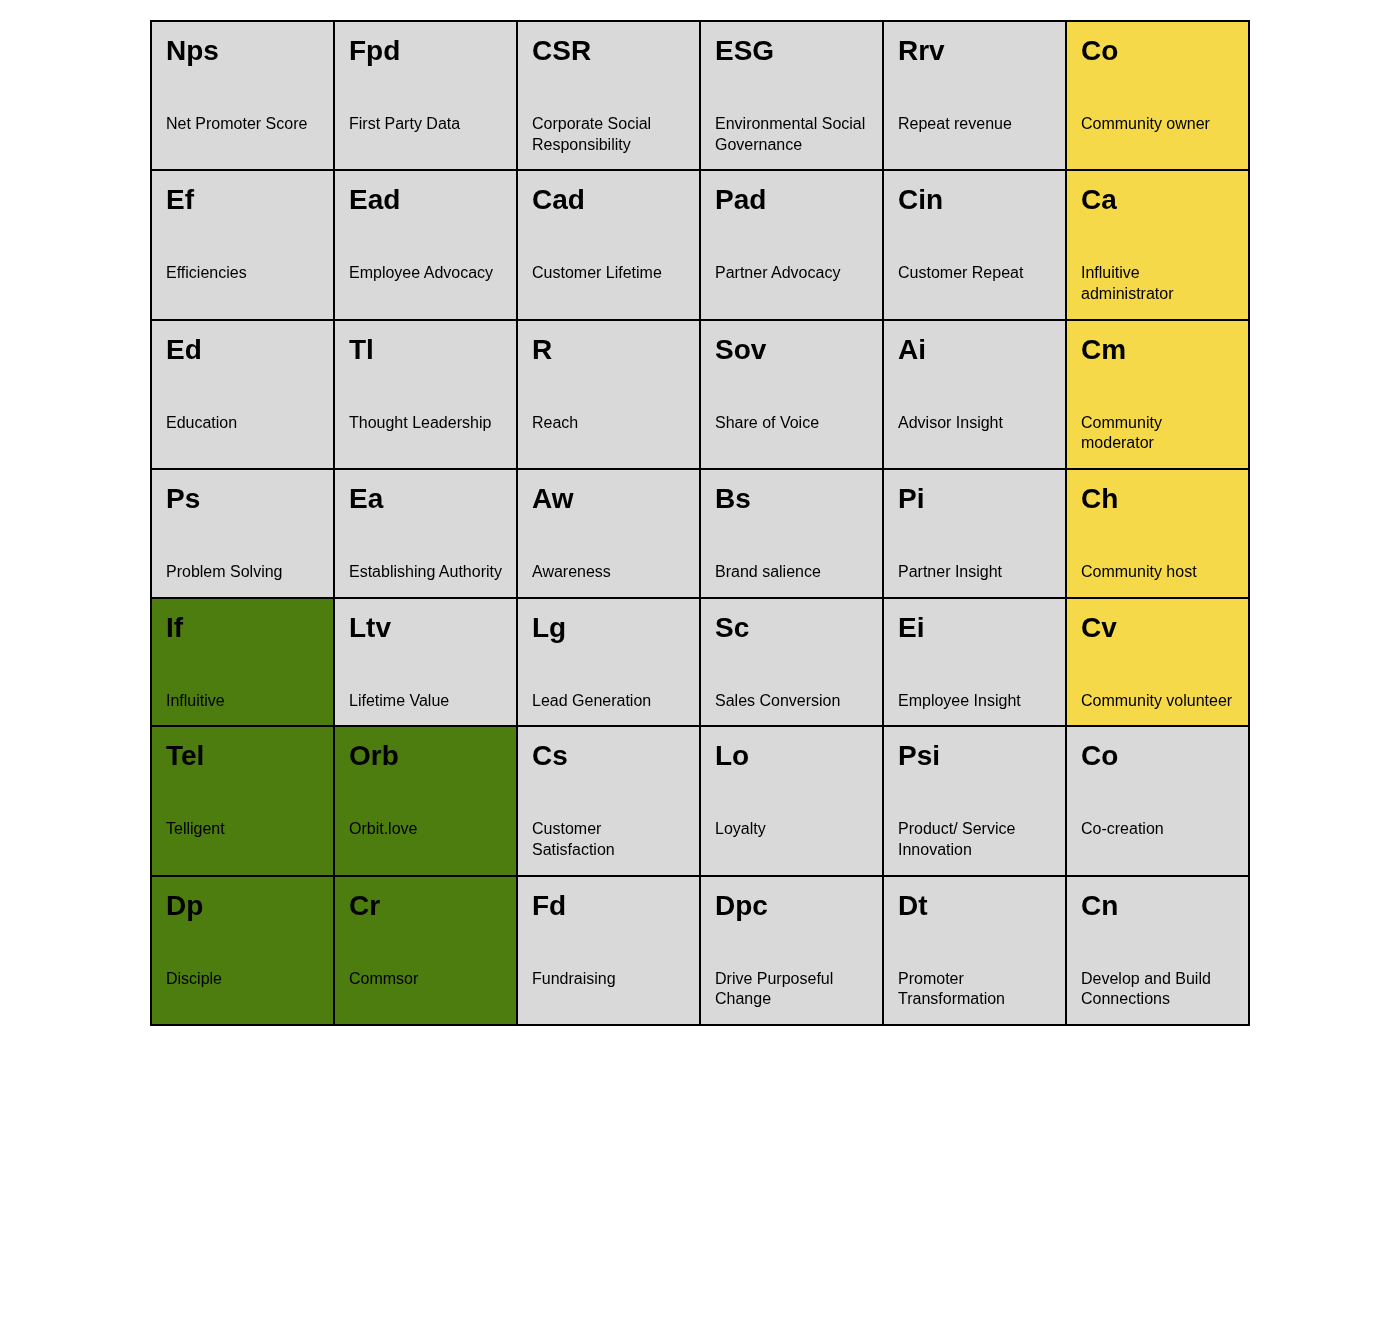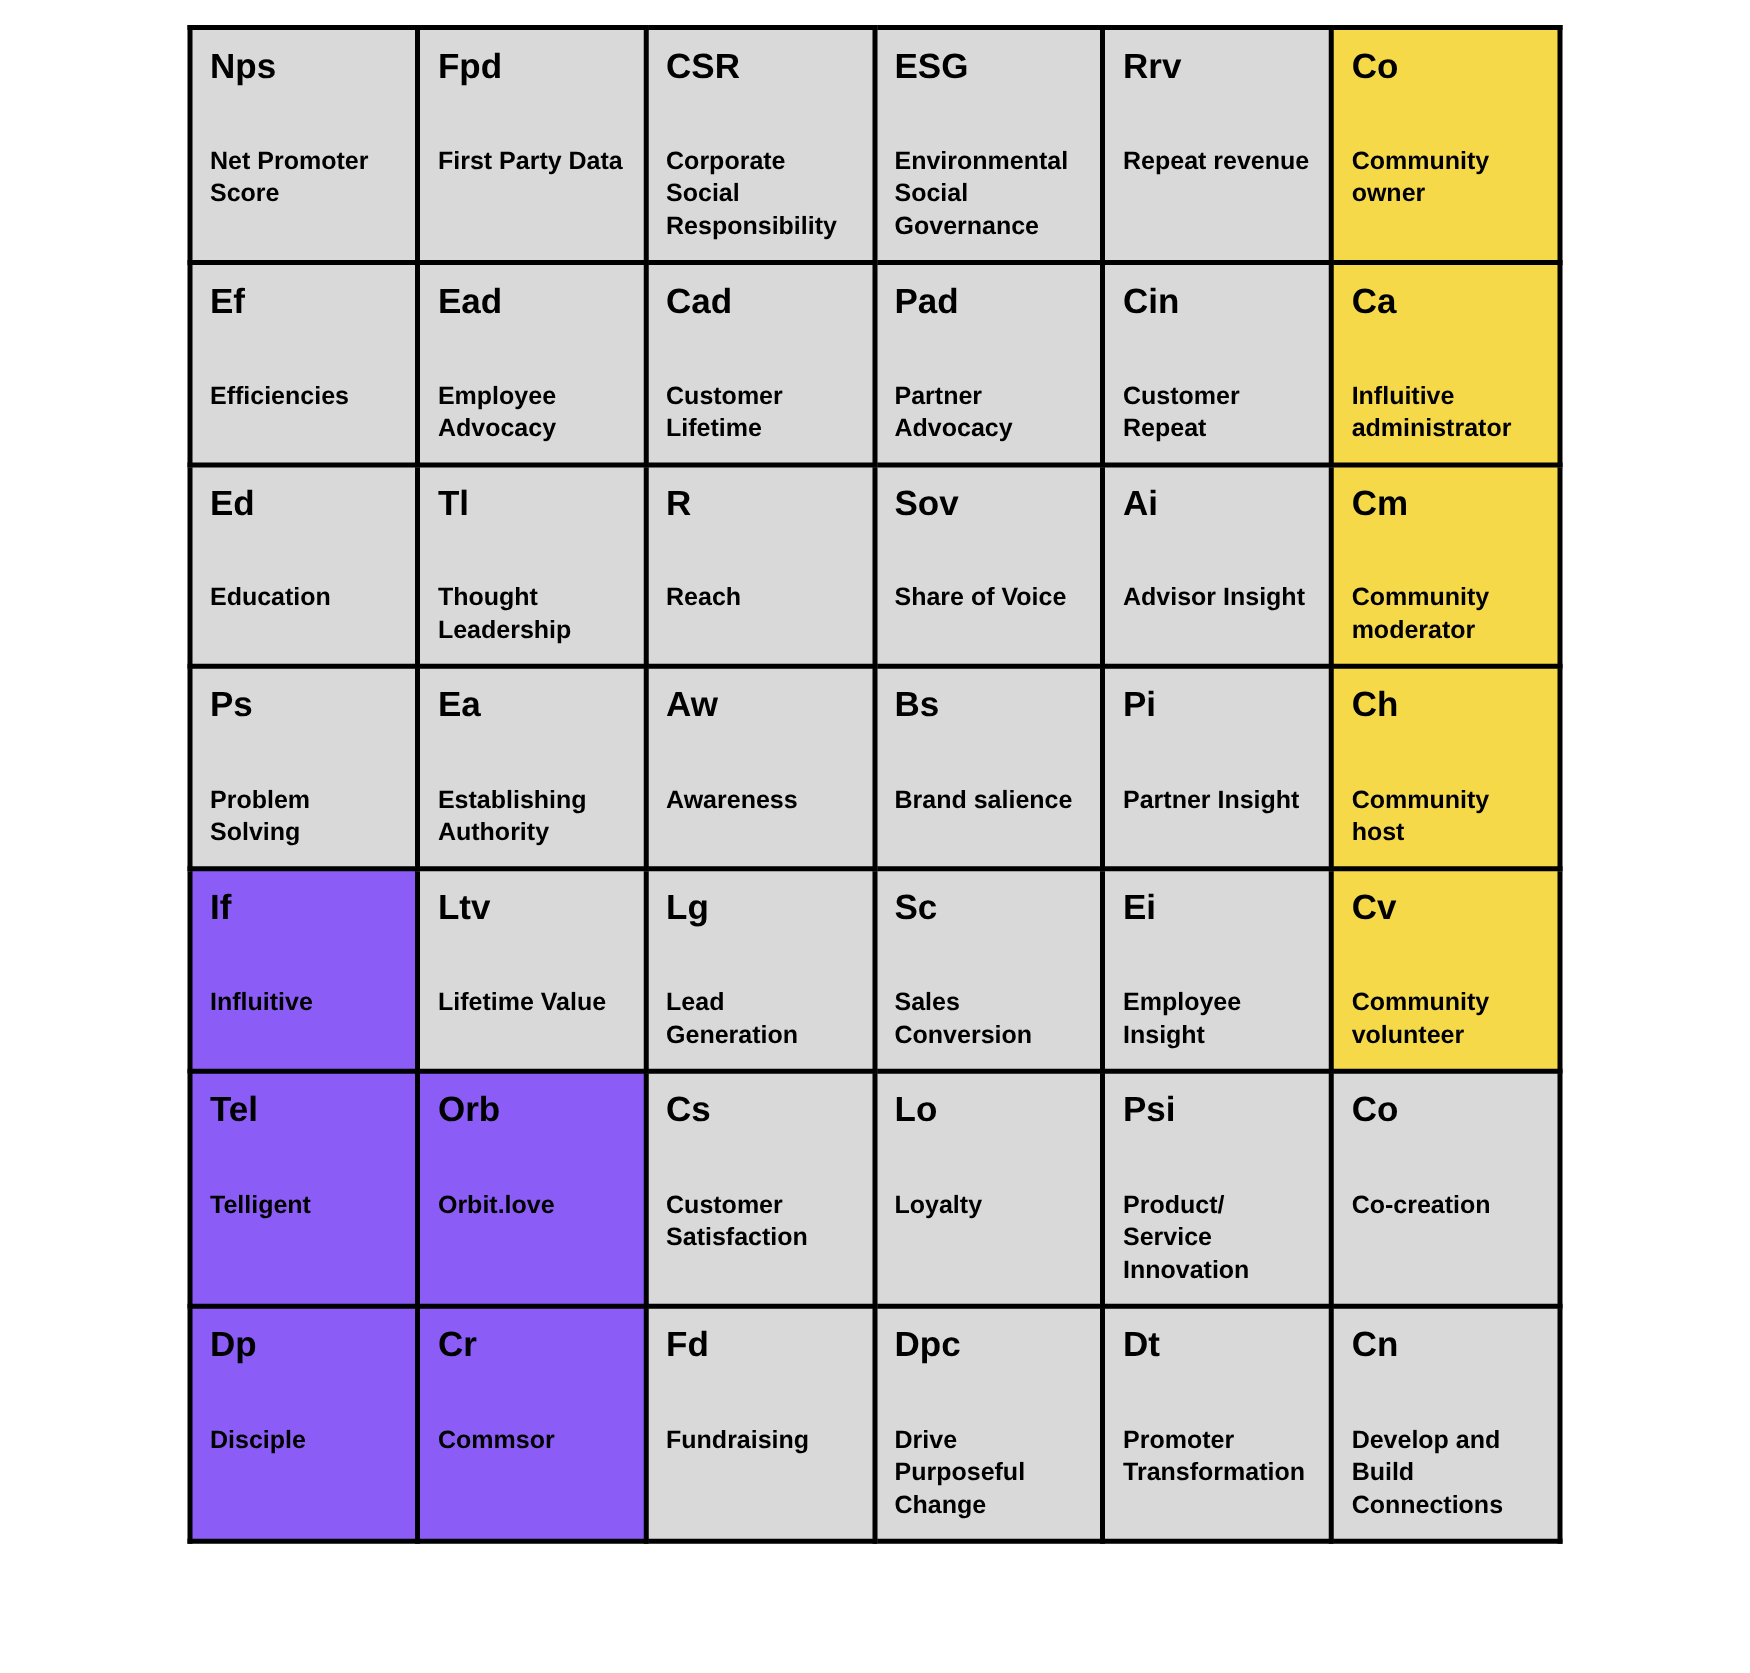--- a/index.html
+++ b/index.html
@@ -15,41 +15,41 @@
     .grid-table {
       width: 1100px;
       border-collapse: collapse;
       border: 2px solid #fff;
     }
     .grid-table td {
       width: 183px;
       min-height: 155px;
       padding: 14px 14px 14px 14px;
       vertical-align: top;
-      border: 4px solid #000000;
+      border: 2px solid #000000;
     }
     .cell-gray {
       background-color: #d9d9d9;
     }
     .cell-blue {
-      background-color: #8b5cf6;
+      background-color: #4d7c0f;
     }
     .cell-yellow {
       background-color: #f5d949;
     }
     .cell-abbr {
       font-size: 28px;
       font-weight: 900;
       display: block;
       line-height: 1.1;
       margin-bottom: 4px;
     }
     .cell-label {
-      font-size: 20px;
-      font-weight: 700;
+      font-size: 16px;
+      font-weight: 400;
       line-height: 1.3;
       display: block;
       margin-top: 47px;
     }
   </style>
 </head>
 <body>
 
 <table class="grid-table">
   <tbody id="grid-body">

